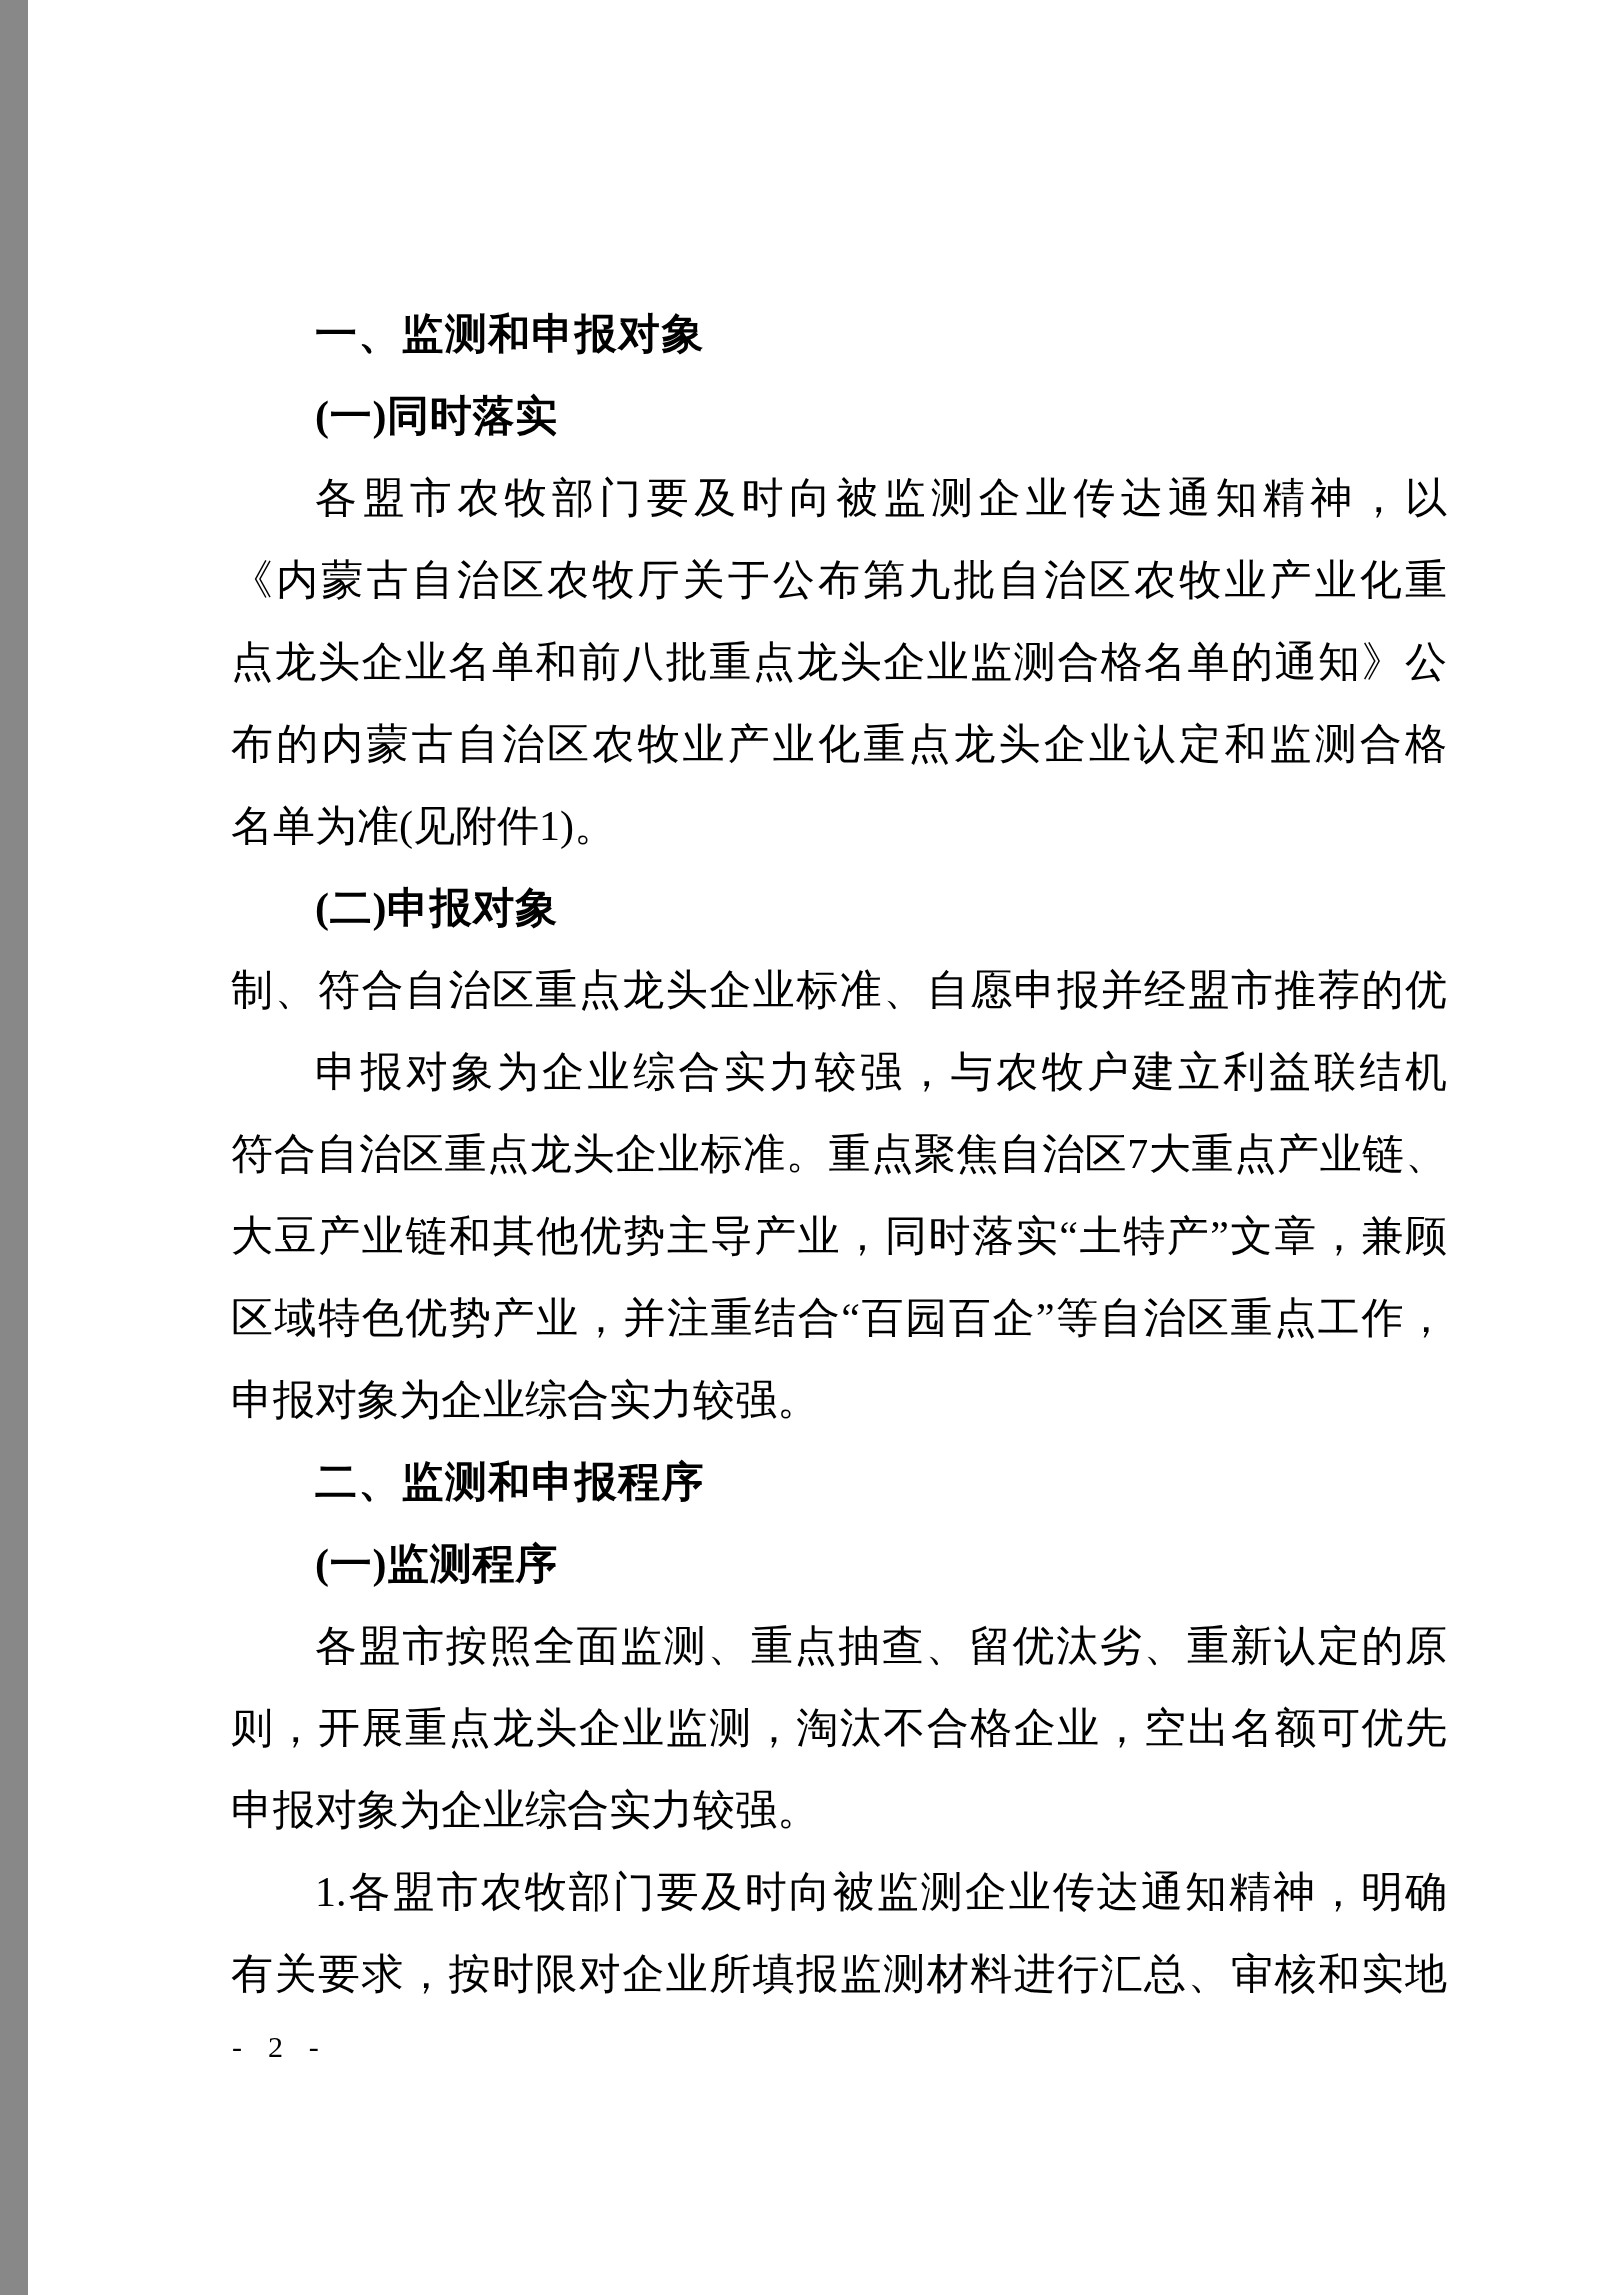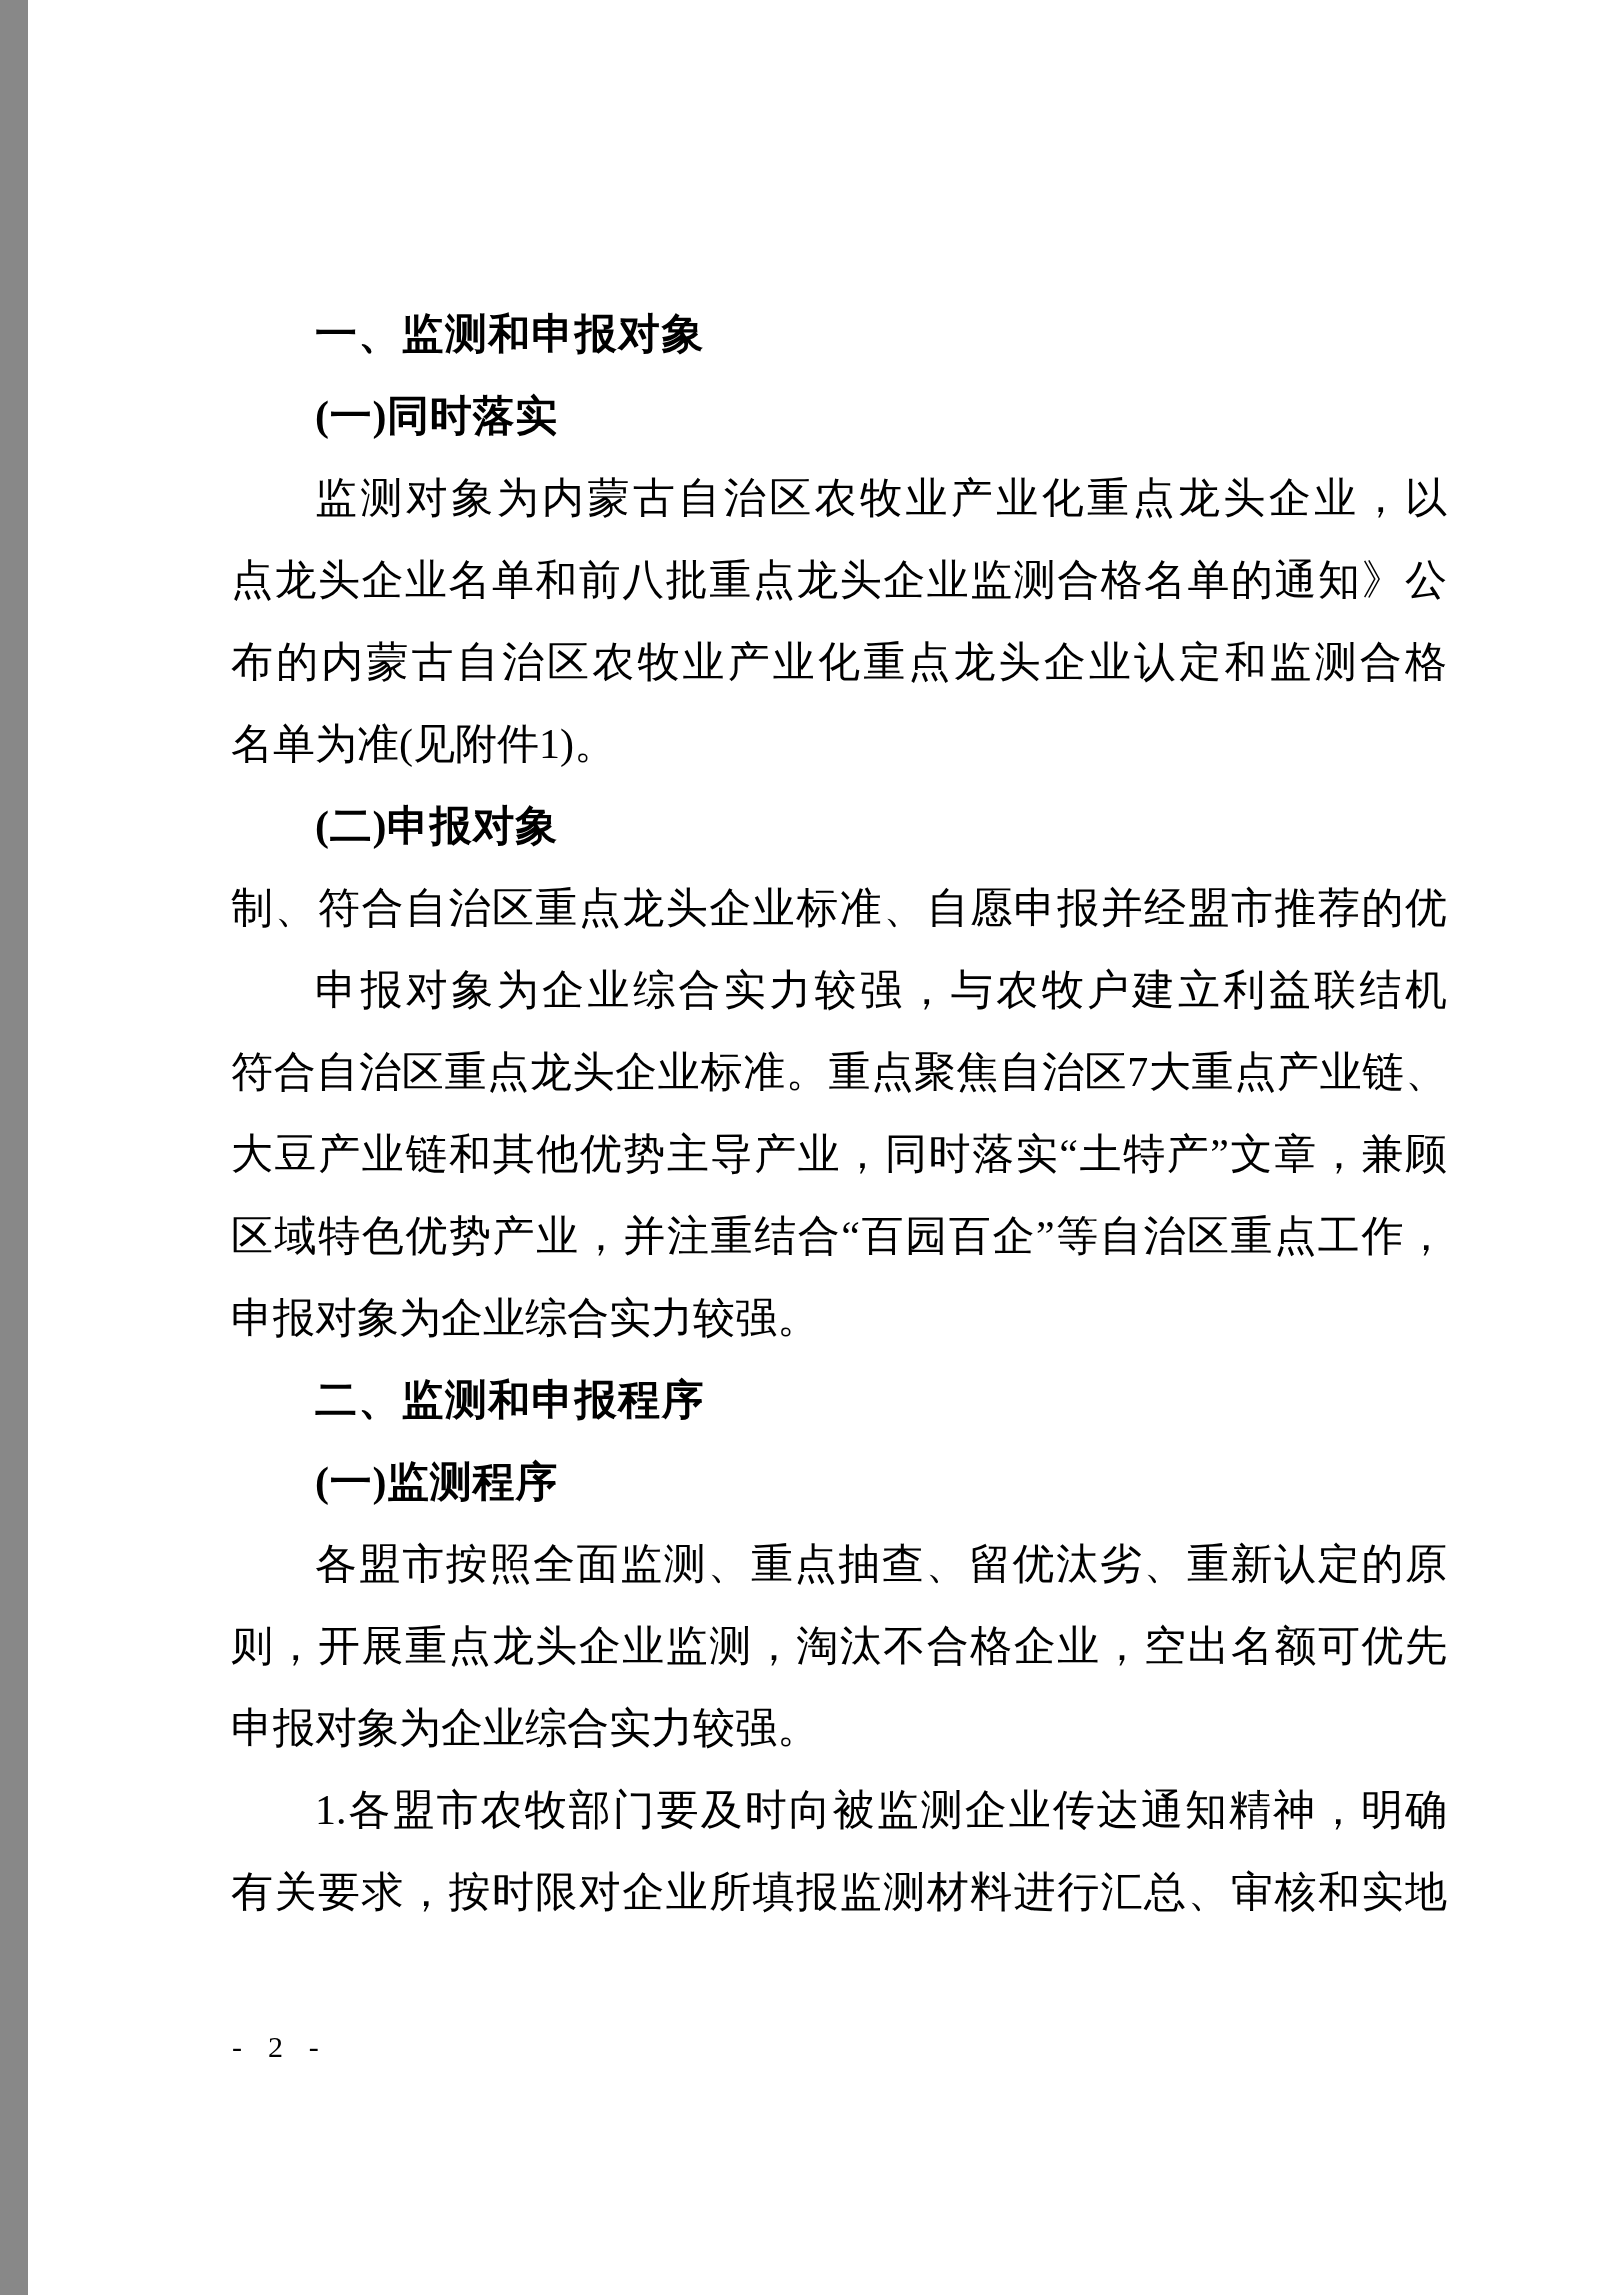--- a/index.html
+++ b/index.html
@@ -63,21 +63,22 @@
 </head>
 <body>
 
 <div class="page">
   <div class="content">
 
     <div class="line h1 indent">一、监测和申报对象</div>
 
     <div class="line h2 indent">(一)同时落实</div>
 
-    <div class="line body-text indent just">监测对象为内蒙古自治区农牧业产业化重点龙头企业，以</div>
+    <div class="line body-text indent just">各盟市农牧部门要及时向被监测企业传达通知精神，以</div>
+    <div class="line body-text just">《内蒙古自治区农牧厅关于公布第九批自治区农牧业产业化重</div>
     <div class="line body-text just">点龙头企业名单和前八批重点龙头企业监测合格名单的通知》公</div>
     <div class="line body-text just">布的内蒙古自治区农牧业产业化重点龙头企业认定和监测合格</div>
     <div class="line body-text">名单为准(见附件1)。</div>
 
     <div class="line h2 indent">(二)申报对象</div>
 
     <div class="line body-text just">制、符合自治区重点龙头企业标准、自愿申报并经盟市推荐的优</div>
     <div class="line body-text indent just">申报对象为企业综合实力较强，与农牧户建立利益联结机</div>
     <div class="line body-text just">符合自治区重点龙头企业标准。重点聚焦自治区7大重点产业链、</div>
     <div class="line body-text just">大豆产业链和其他优势主导产业，同时落实“土特产”文章，兼顾</div>

